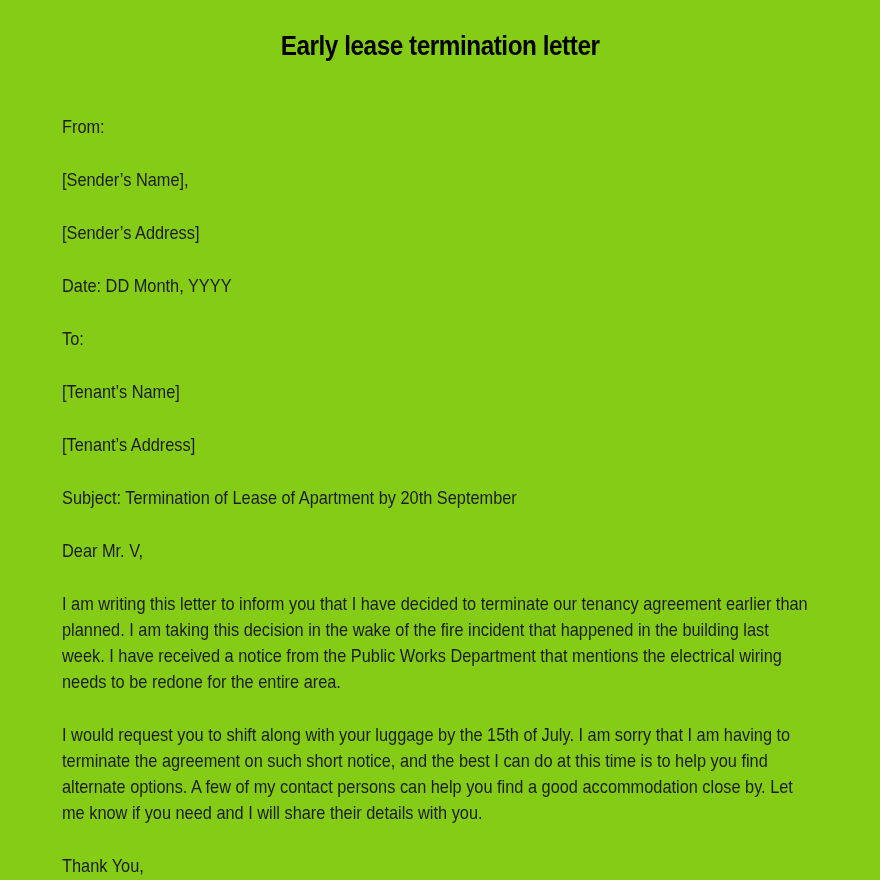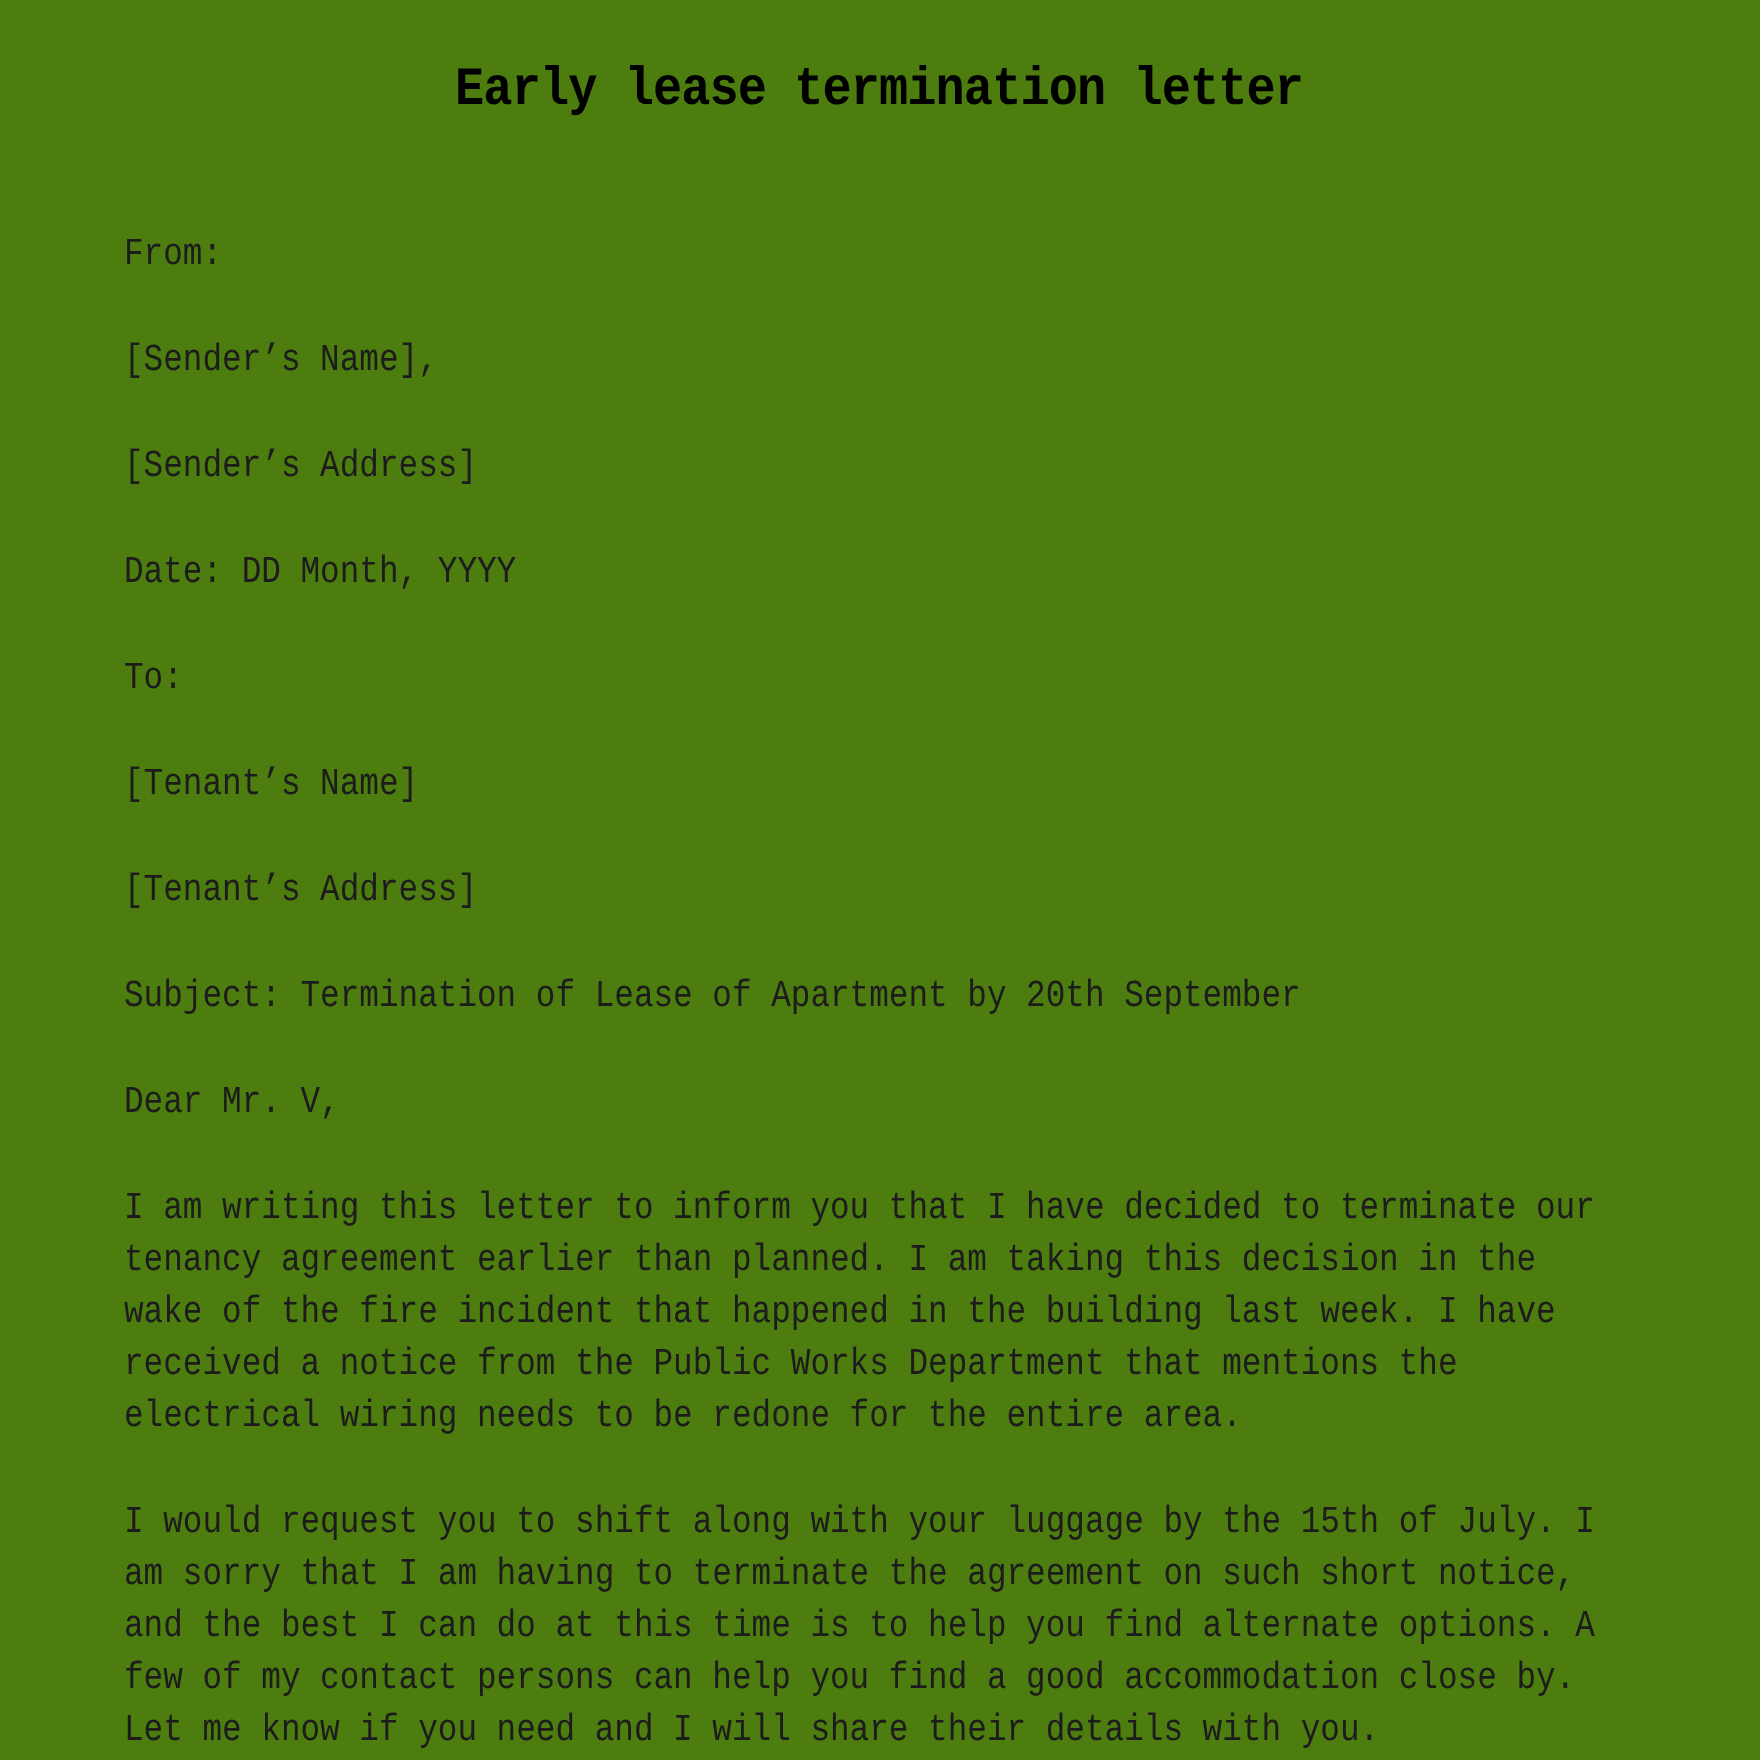--- a/index.html
+++ b/index.html
@@ -4,23 +4,23 @@
 <style>
   html, body {
     margin: 0;
     padding: 0;
     background: #ffffff;
   }
   .page {
     position: relative;
     width: 880px;
     height: 880px;
-    background: #4d7c0f;
+    background: #84cc16;
     overflow: hidden;
-    font-family: Liberation Mono, monospace;
+    font-family: Liberation Sans, sans-serif;
   }
   .title-wrap {
     text-align: center;
     margin: 0;
     padding-top: 28px;
     height: 36px;
   }
   .doc-title {
     display: inline-block;
     margin: 0;

